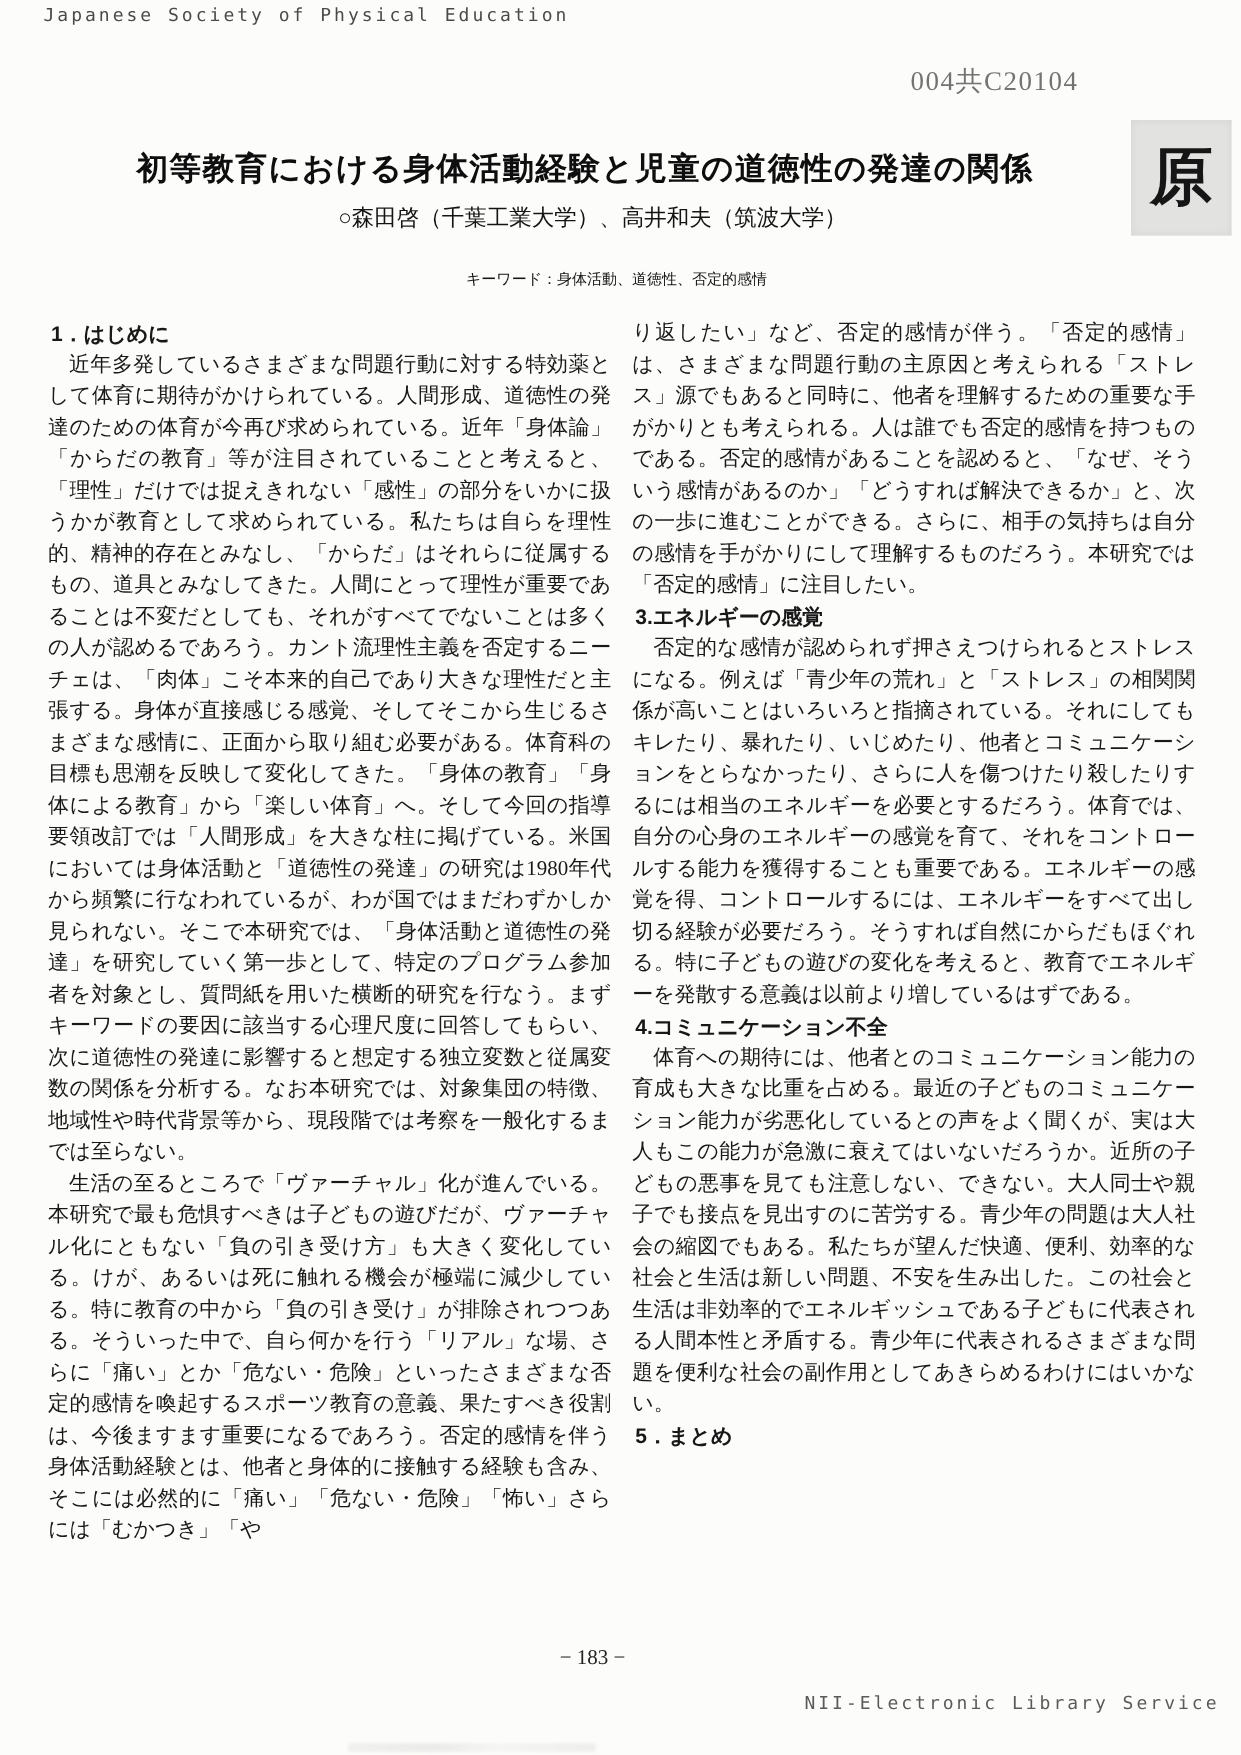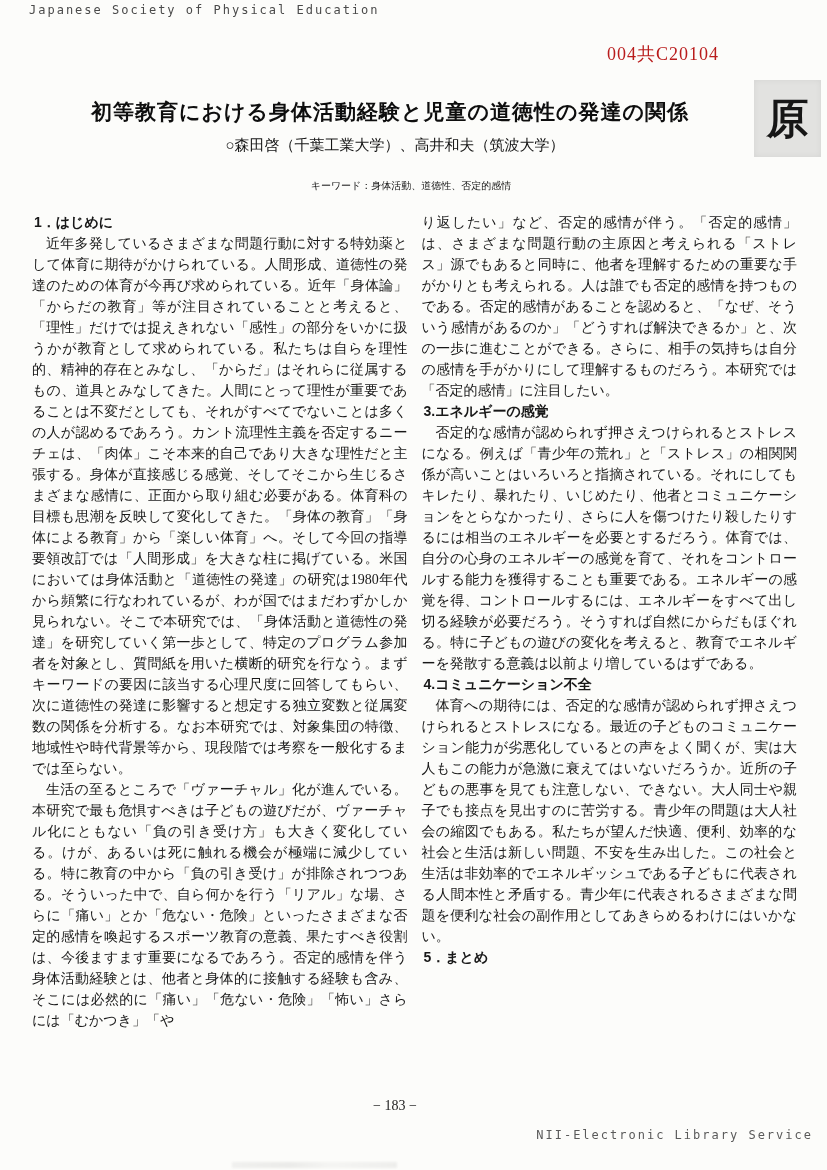--- a/index.html
+++ b/index.html
@@ -23,21 +23,21 @@
     font-size: 12px;
     letter-spacing: 2px;
     color: #4a4a4a;
   }
   .doc-number {
     position: absolute;
     top: 42px;
     right: 108px;
     font-size: 18px;
     letter-spacing: 1px;
-    color: #b91c1c;
+    color: #737373;
   }
   .stamp-box {
     position: absolute;
     top: 80px;
     right: 6px;
     width: 67px;
     height: 77px;
     background: #e2e2e0;
     box-shadow: inset 0 0 6px rgba(0,0,0,0.06);
     display: flex;
@@ -159,21 +159,21 @@
   <div class="column">
       <h3 class="col-heading">1．はじめに</h3>
       <p class="col-para indent">近年多発しているさまざまな問題行動に対する特効薬として体育に期待がかけられている。人間形成、道徳性の発達のための体育が今再び求められている。近年「身体論」「からだの教育」等が注目されていることと考えると、「理性」だけでは捉えきれない「感性」の部分をいかに扱うかが教育として求められている。私たちは自らを理性的、精神的存在とみなし、「からだ」はそれらに従属するもの、道具とみなしてきた。人間にとって理性が重要であることは不変だとしても、それがすべてでないことは多くの人が認めるであろう。カント流理性主義を否定するニーチェは、「肉体」こそ本来的自己であり大きな理性だと主張する。身体が直接感じる感覚、そしてそこから生じるさまざまな感情に、正面から取り組む必要がある。体育科の目標も思潮を反映して変化してきた。「身体の教育」「身体による教育」から「楽しい体育」へ。そして今回の指導要領改訂では「人間形成」を大きな柱に掲げている。米国においては身体活動と「道徳性の発達」の研究は1980年代から頻繁に行なわれているが、わが国ではまだわずかしか見られない。そこで本研究では、「身体活動と道徳性の発達」を研究していく第一歩として、特定のプログラム参加者を対象とし、質問紙を用いた横断的研究を行なう。まずキーワードの要因に該当する心理尺度に回答してもらい、次に道徳性の発達に影響すると想定する独立変数と従属変数の関係を分析する。なお本研究では、対象集団の特徴、地域性や時代背景等から、現段階では考察を一般化するまでは至らない。</p>
       <p class="col-para indent">生活の至るところで「ヴァーチャル」化が進んでいる。本研究で最も危惧すべきは子どもの遊びだが、ヴァーチャル化にともない「負の引き受け方」も大きく変化している。けが、あるいは死に触れる機会が極端に減少している。特に教育の中から「負の引き受け」が排除されつつある。そういった中で、自ら何かを行う「リアル」な場、さらに「痛い」とか「危ない・危険」といったさまざまな否定的感情を喚起するスポーツ教育の意義、果たすべき役割は、今後ますます重要になるであろう。否定的感情を伴う身体活動経験とは、他者と身体的に接触する経験も含み、そこには必然的に「痛い」「危ない・危険」「怖い」さらには「むかつき」「や</p>
     </div>
   <div class="column">
       <p class="col-para">り返したい」など、否定的感情が伴う。「否定的感情」は、さまざまな問題行動の主原因と考えられる「ストレス」源でもあると同時に、他者を理解するための重要な手がかりとも考えられる。人は誰でも否定的感情を持つものである。否定的感情があることを認めると、「なぜ、そういう感情があるのか」「どうすれば解決できるか」と、次の一歩に進むことができる。さらに、相手の気持ちは自分の感情を手がかりにして理解するものだろう。本研究では「否定的感情」に注目したい。</p>
       <h3 class="col-heading">3.エネルギーの感覚</h3>
       <p class="col-para indent">否定的な感情が認められず押さえつけられるとストレスになる。例えば「青少年の荒れ」と「ストレス」の相関関係が高いことはいろいろと指摘されている。それにしてもキレたり、暴れたり、いじめたり、他者とコミュニケーションをとらなかったり、さらに人を傷つけたり殺したりするには相当のエネルギーを必要とするだろう。体育では、自分の心身のエネルギーの感覚を育て、それをコントロールする能力を獲得することも重要である。エネルギーの感覚を得、コントロールするには、エネルギーをすべて出し切る経験が必要だろう。そうすれば自然にからだもほぐれる。特に子どもの遊びの変化を考えると、教育でエネルギーを発散する意義は以前より増しているはずである。</p>
       <h3 class="col-heading">4.コミュニケーション不全</h3>
-      <p class="col-para indent">体育への期待には、否定的な感情が認められず押さえつけられるとストレスになる。最近の子どものコミュニケーション能力が劣悪化しているとの声をよく聞くが、実は大人もこの能力が急激に衰えてはいないだろうか。近所の子どもの悪事を見ても注意しない、できない。大人同士や親子でも接点を見出すのに苦労する。青少年の問題は大人社会の縮図でもある。私たちが望んだ快適、便利、効率的な社会と生活は新しい問題、不安を生み出した。この社会と生活は非効率的でエネルギッシュである子どもに代表される人間本性と矛盾する。青少年に代表されるさまざまな問題を便利な社会の副作用としてあきらめるわけにはいかない。</p>
+      <p class="col-para indent">体育への期待には、他者とのコミュニケーション能力の育成も大きな比重を占める。最近の子どものコミュニケーション能力が劣悪化しているとの声をよく聞くが、実は大人もこの能力が急激に衰えてはいないだろうか。近所の子どもの悪事を見ても注意しない、できない。大人同士や親子でも接点を見出すのに苦労する。青少年の問題は大人社会の縮図でもある。私たちが望んだ快適、便利、効率的な社会と生活は新しい問題、不安を生み出した。この社会と生活は非効率的でエネルギッシュである子どもに代表される人間本性と矛盾する。青少年に代表されるさまざまな問題を便利な社会の副作用としてあきらめるわけにはいかない。</p>
       <h3 class="col-heading">5．まとめ</h3>
     </div>
 </div>
 
 <div class="footer-page">− 183 −</div>
 
 <div class="footer-service">NII-Electronic Library Service</div>
 
 <div class="scan-artifact"></div>
 

